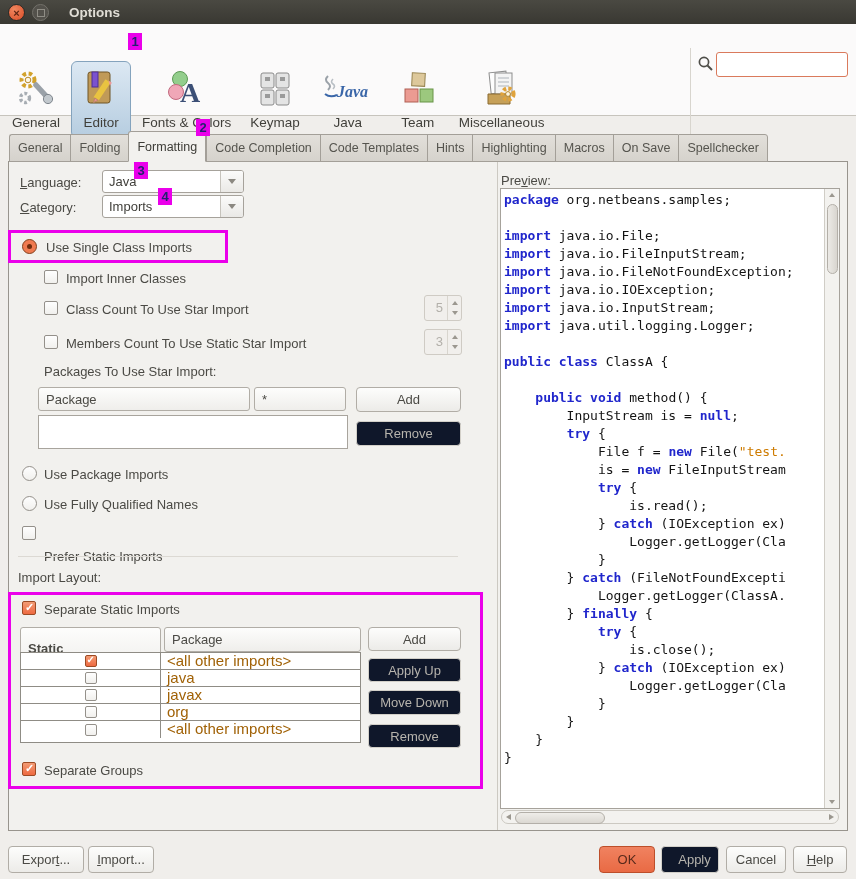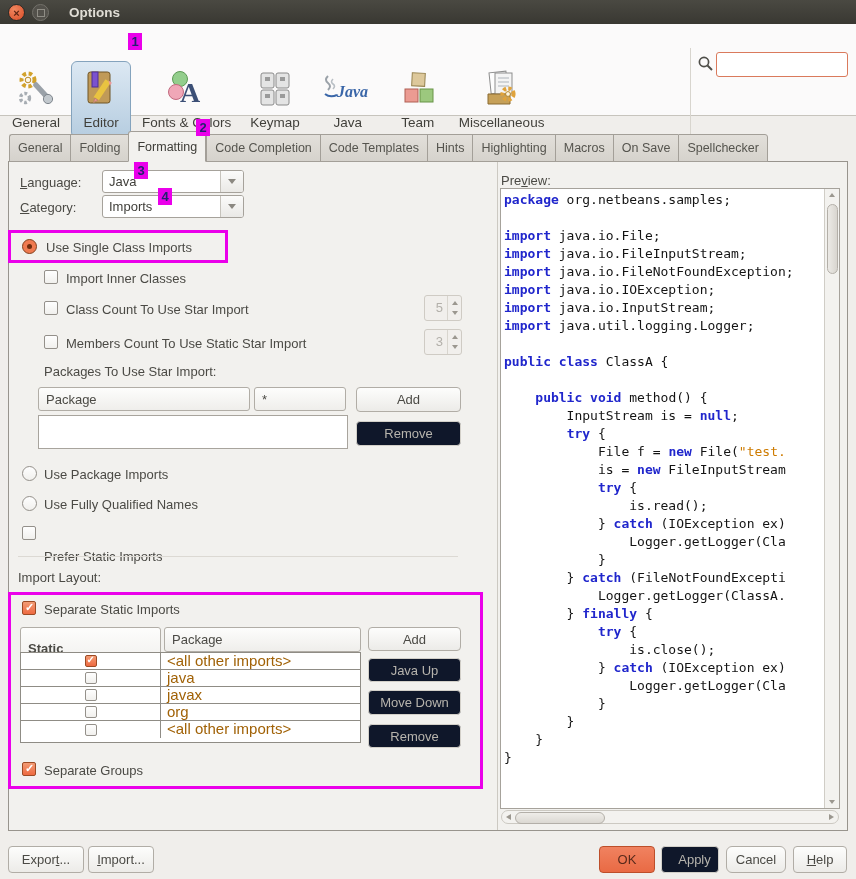--- a/index.html
+++ b/index.html
@@ -394,21 +394,21 @@
         <span class="cb-s"></span>
       </div>
       <div class="il-cell-package">&lt;all other imports&gt;</div>
     </div>
   </div>
 
 <div class="btn" style="left:368px;top:627px;width:93px;height:24px;">
   <span>Add</span>
 </div>
 <div class="btn disabled" style="left:368px;top:658px;width:93px;height:24px;">
-  <span>Java Up</span>
+  <span>Apply Up</span>
 </div>
 <div class="btn disabled" style="left:368px;top:690px;width:93px;height:25px;">
   <span>Move Down</span>
 </div>
 <div class="btn disabled" style="left:368px;top:724px;width:93px;height:24px;">
   <span>Remove</span>
 </div>
 
 <div class="cb checked" style="left:22px;top:762px;"></div>
 <div class="ctl-label" style="left:44px;top:763px;">Separate Groups</div>
@@ -432,21 +432,21 @@
 </div>
 <div class="btn" style="left:88px;top:846px;width:66px;height:27px;">
   <span><u>I</u>mport...</span>
 </div>
 <div class="btn ok" style="left:599px;top:846px;width:56px;height:27px;">
   <span>OK</span>
 </div>
 <div class="btn disabled" style="left:661px;top:846px;width:58px;height:27px;padding-left:9px;">
   <span>Apply</span>
 </div>
-<div class="btn" style="left:726px;top:846px;width:60px;height:27px;border-radius:6px;">
+<div class="btn" style="left:726px;top:846px;width:60px;height:27px;">
   <span>Cancel</span>
 </div>
 <div class="btn" style="left:793px;top:846px;width:54px;height:27px;">
   <span><u>H</u>elp</span>
 </div>
 
 <div class="ann-box" id="ann-box-1"></div>
 <div class="ann-box" id="ann-box-2"></div>
 <div class="marker" id="marker-1">1</div>
 <div class="marker" id="marker-2">2</div>

